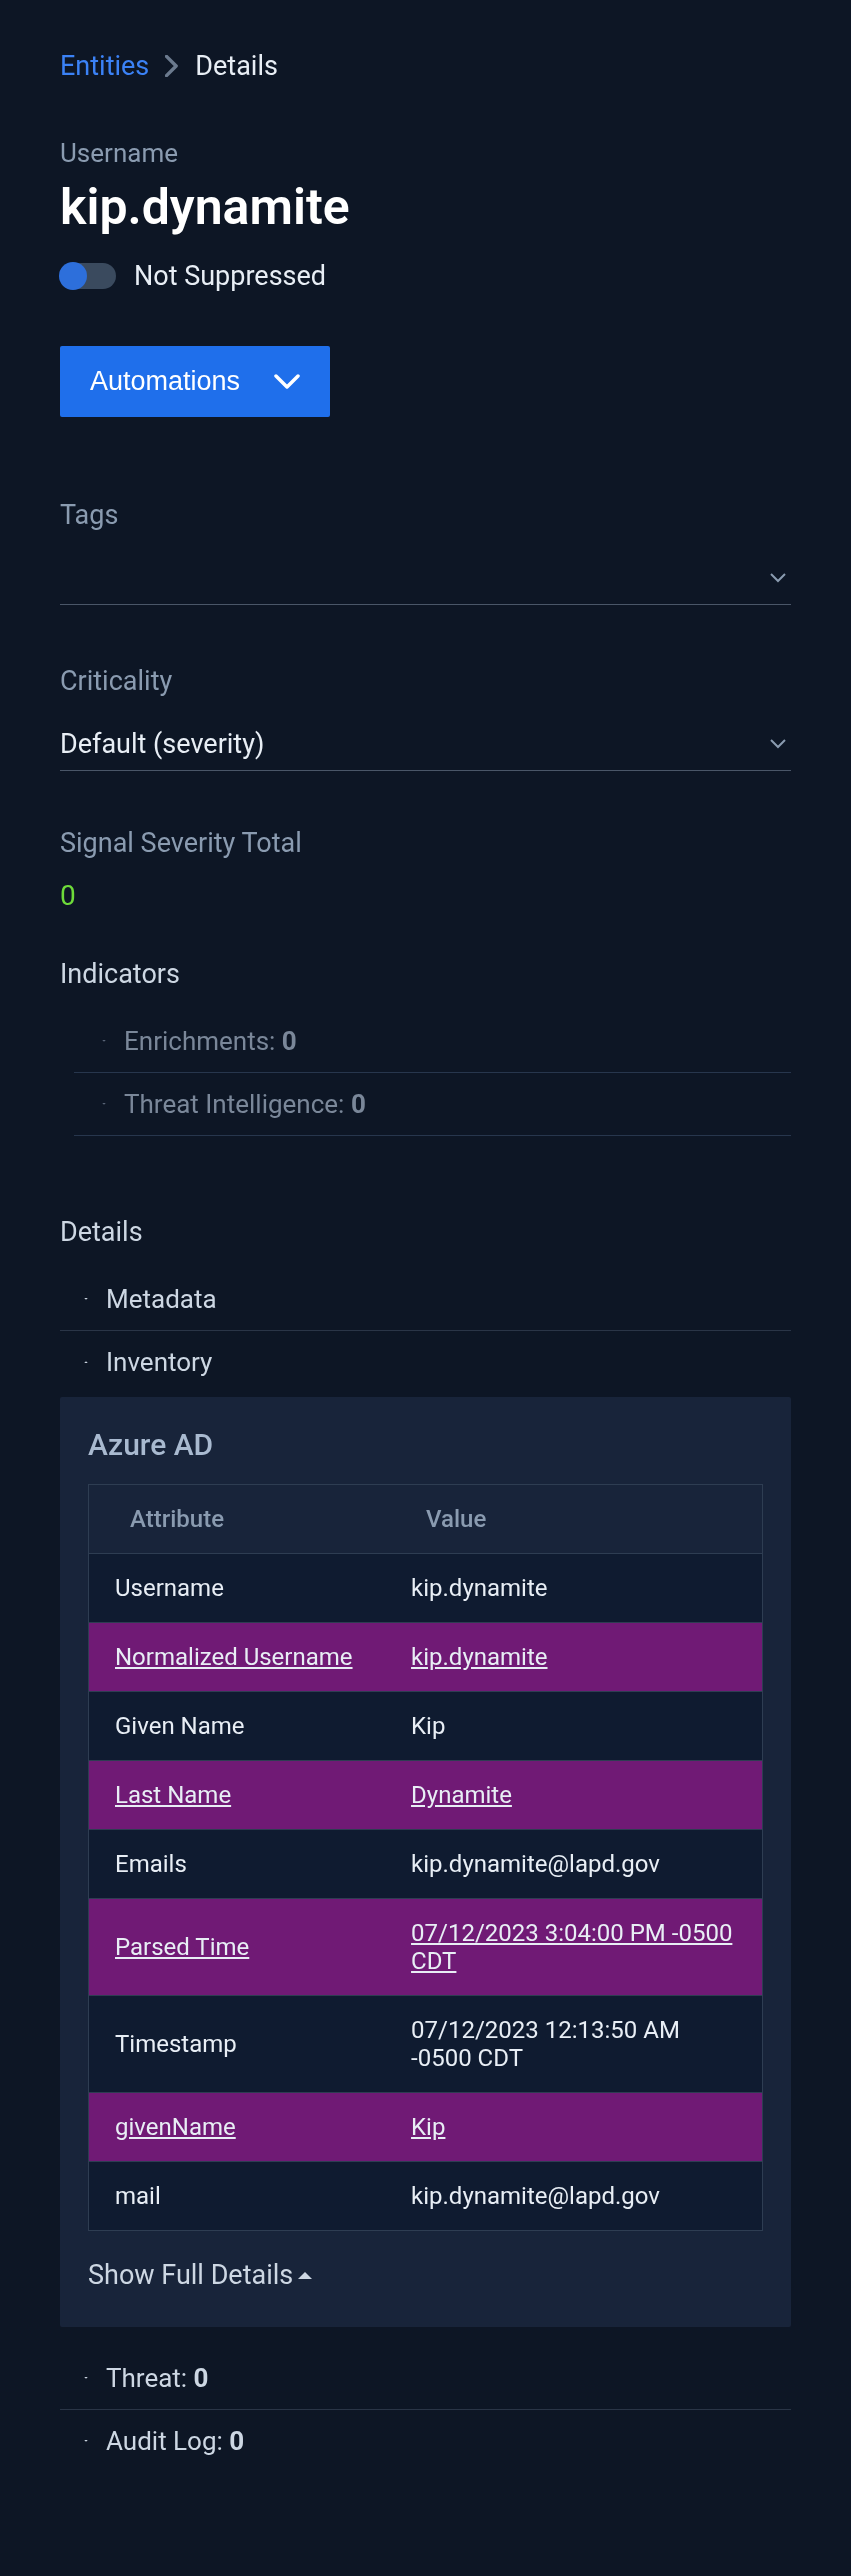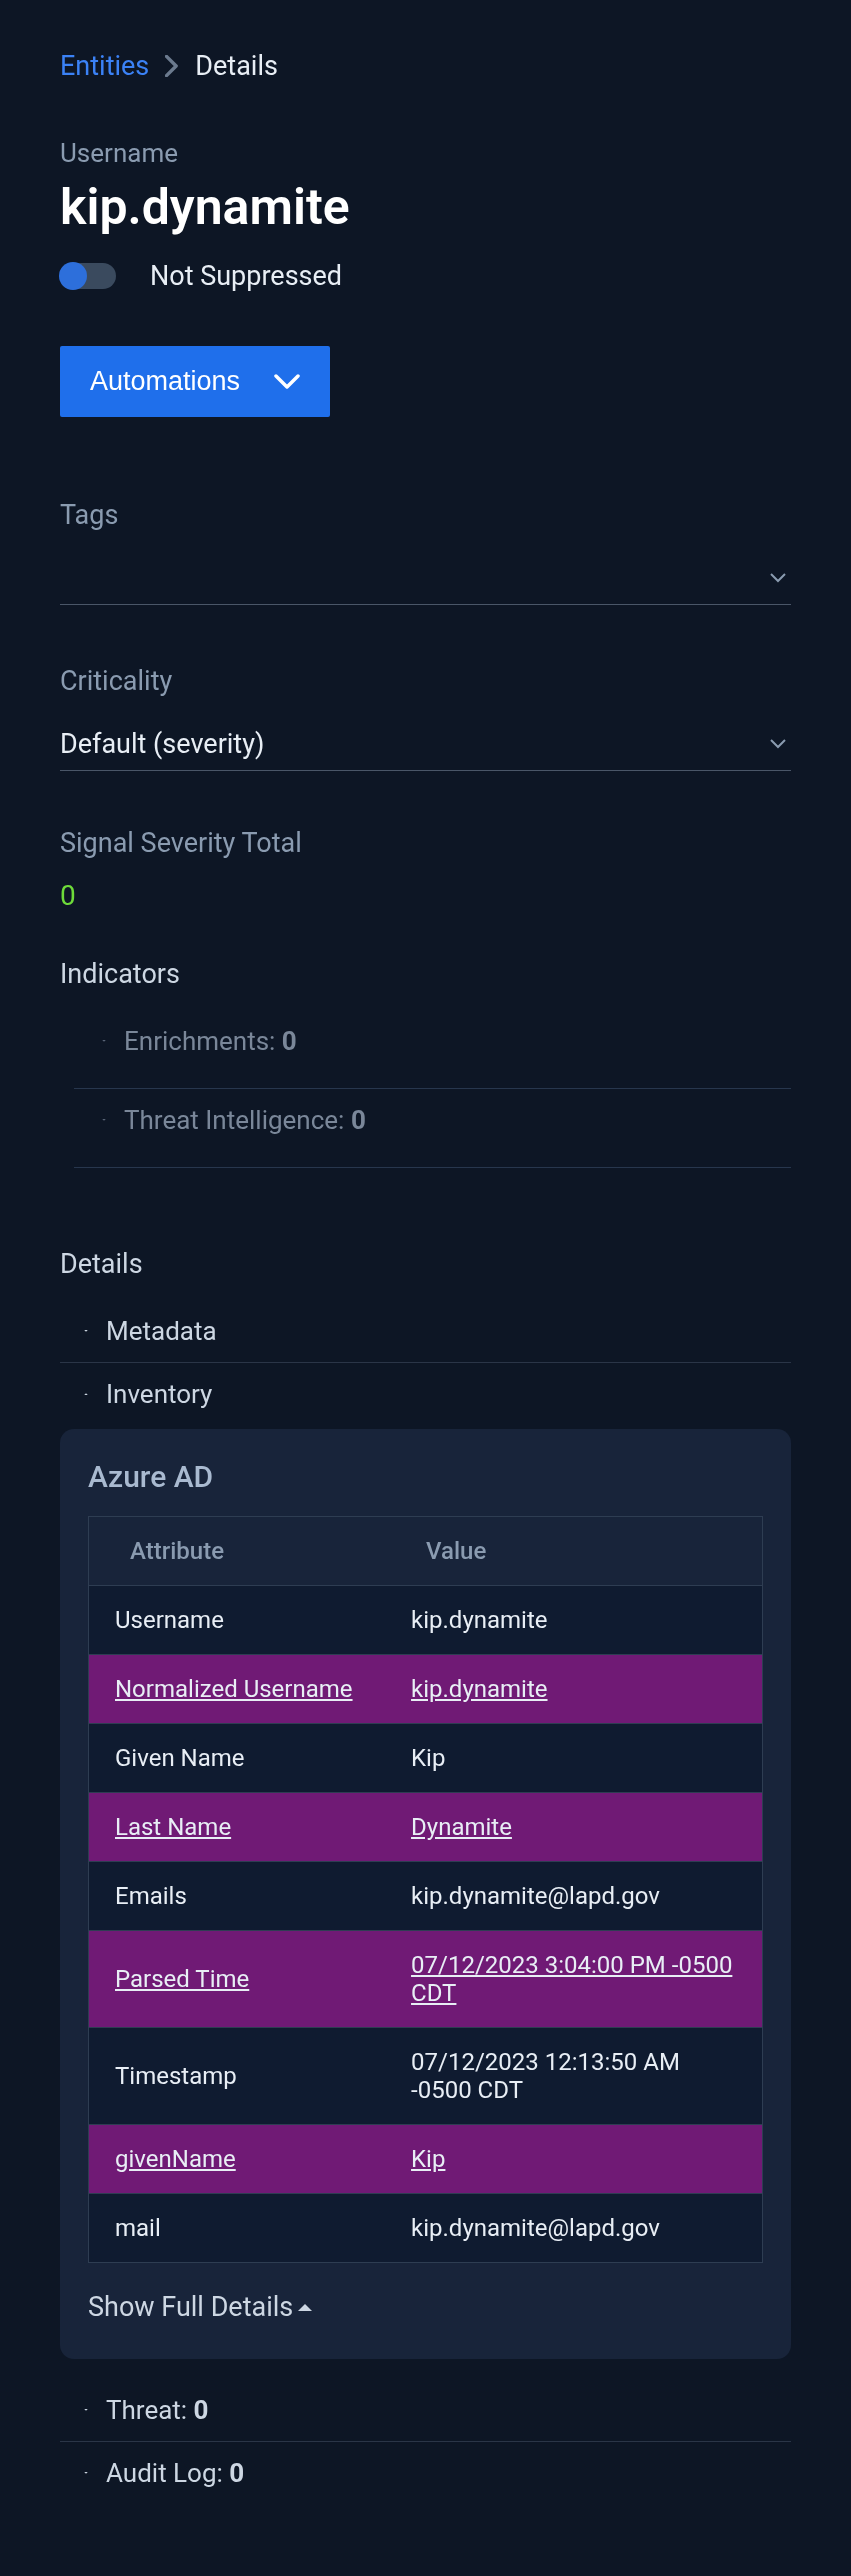--- a/index.html
+++ b/index.html
@@ -41,21 +41,21 @@
 }
 .entity-title {
   font-size: 50px;
   font-weight: 600;
   color: #fff;
   margin-bottom: 24px;
 }
 .suppress-row {
   display: flex;
   align-items: center;
-  gap: 34px;
+  gap: 18px;
   margin-bottom: 54px;
 }
 .toggle {
   width: 56px;
   height: 26px;
   background: #3a4a5e;
   border-radius: 13px;
   position: relative;
   cursor: pointer;
 }
@@ -137,33 +137,33 @@
 .accordion-caret {
   width: 28px;
   display: flex;
   justify-content: center;
   padding-left: 24px;
 }
 .accordion-item.sub {
   border-bottom: 1px solid #27364d;
   padding-left: 4px;
   padding-top: 16px;
-  padding-bottom: 32px;
+  padding-bottom: 16px;
 }
 .bold {
   font-weight: 700;
 }
 .details-block {
   margin-top: 80px;
 }
 .inventory-panel {
   background: #18243a;
   padding: 30px 28px 36px 28px;
   margin-top: 4px;
-  border-radius: 14px;
+  border-radius: 2px;
 }
 .panel-title {
   color: #a9bad0;
   font-size: 30px;
   font-weight: 500;
   margin-bottom: 22px;
 }
 .attr-table {
   width: 100%;
   border: 1px solid #2e3d52;

